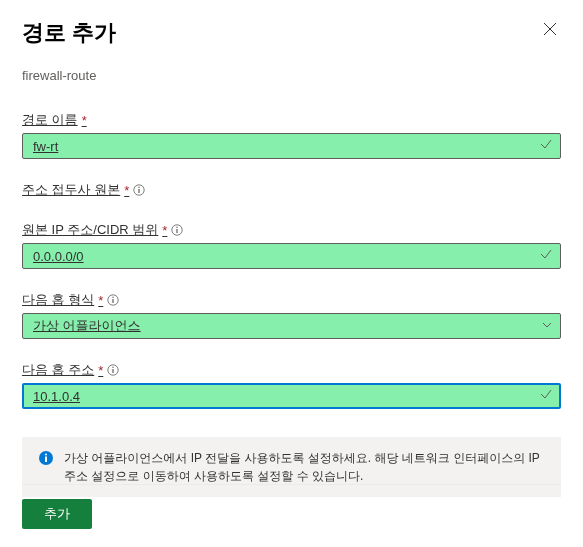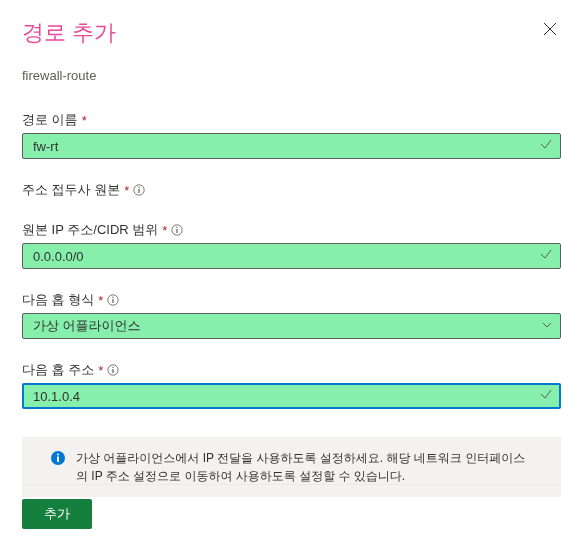--- a/index.html
+++ b/index.html
@@ -6,24 +6,24 @@
     body {
       font-family: 'Segoe UI', -apple-system, sans-serif;
       background: #fff;
       width: 583px;
       height: 547px;
       padding: 18px 22px 0 22px;
       color: #323130;
       position: relative;
     }
     .header { display: flex; justify-content: space-between; align-items: flex-start; }
-    .title { font-size: 22px; font-weight: 400; color: #ec4899; }
+    .title { font-size: 22px; font-weight: 700; color: #000000; }
     .subtitle { font-size: 13px; color: #605e5c; margin-top: 20px; }
     .close-btn { cursor: pointer; padding: 4px; }
-    .form-group { margin-top: 22px; }
+    .form-group { margin-top: 22px; text-decoration: underline; }
     .form-group.first { margin-top: 28px; }
     .label-row { display: flex; align-items: center; gap: 4px; margin-bottom: 4px; }
     .label { font-size: 13px; color: #323130; }
     .required { color: #a4262c; font-size: 13px; }
     .info-icon { width: 12px; height: 12px; display: inline-flex; align-items: center; justify-content: center; }
     .info-icon svg { width: 12px; height: 12px; }
     .field {
       width: 100%;
       height: 26px;
       border: 1px solid #605e5c;
@@ -42,21 +42,21 @@
     .field-icon {
       position: absolute;
       right: 8px;
       top: 50%;
       transform: translateY(-50%);
       pointer-events: none;
     }
     .info-box {
       margin-top: 28px;
       background: #f3f2f1;
-      padding: 12px 28px;
+      padding: 12px 16px;
       display: flex;
       gap: 10px;
       align-items: flex-start;
       font-size: 12px;
       line-height: 1.5;
       color: #323130;
     }
     .info-box-icon { flex-shrink: 0; margin-top: 1px; }
     .footer {
       position: absolute;

